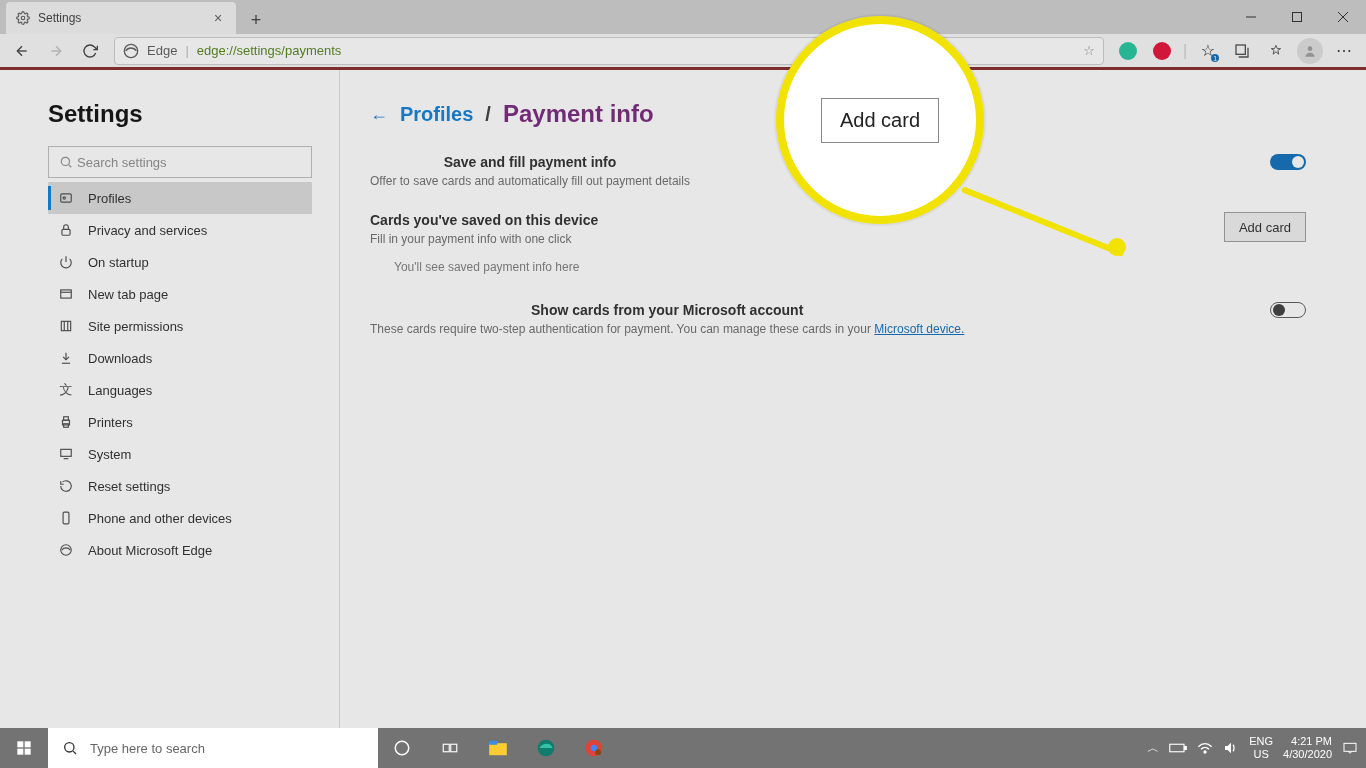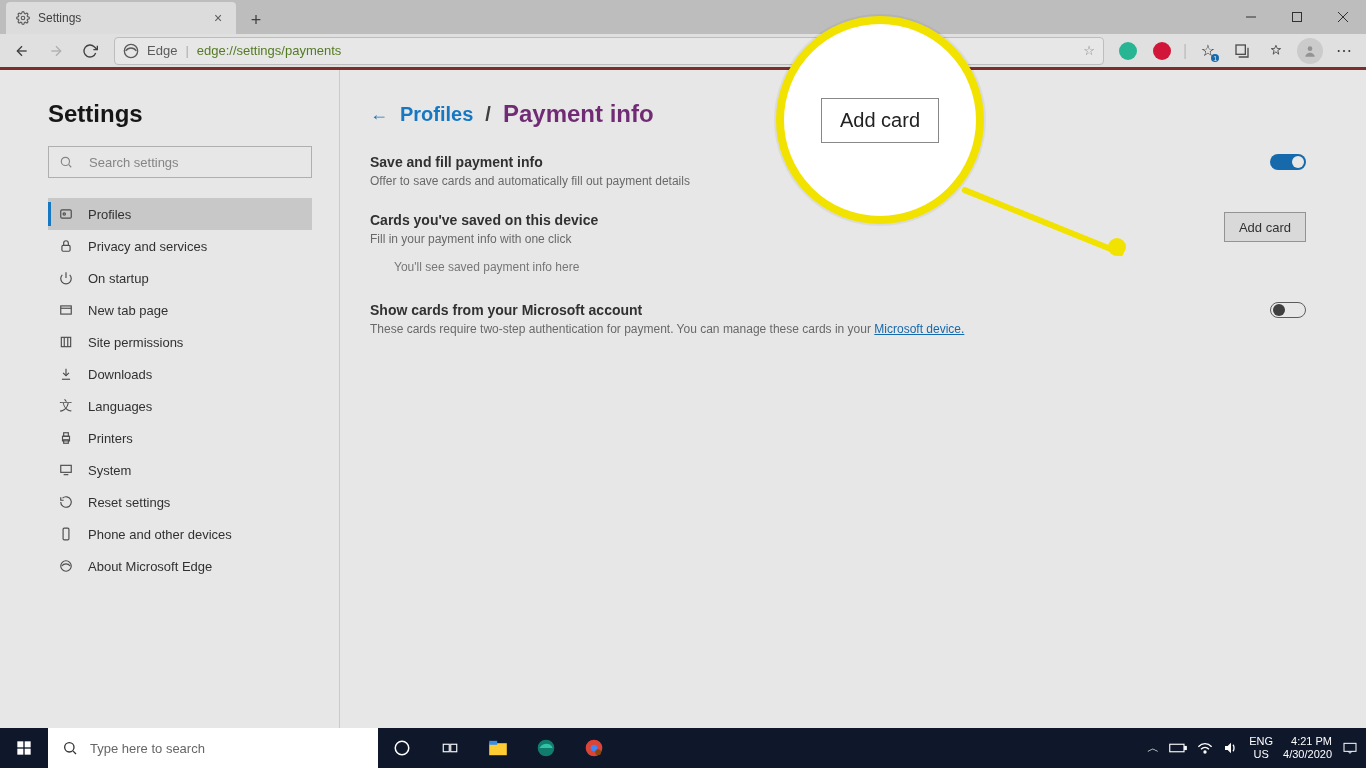--- a/index.html
+++ b/index.html
@@ -22,36 +22,36 @@
 .addr .url { color:#4d7c0f; }
 .addr .star { margin-left:auto; color:#888; }
 .ext { width:32px; height:32px; display:flex; align-items:center; justify-content:center; }
 .ext .dot { width:18px; height:18px; border-radius:50%; }
 .avatar { width:26px; height:26px; border-radius:50%; background:#ddd; display:flex; align-items:center; justify-content:center; color:#888; }
 
 
 .page { display:flex; height:calc(768px - 34px - 36px - 40px); position:relative; }
 .sidebar { width:340px; padding:30px 28px 0 48px; border-right:1px solid #ddd; }
 .sidebar h1 { font-size:24px; font-weight:600; margin-bottom:18px; }
-.search { height:32px; border:1px solid #bbb; background:#fff; display:flex; align-items:center; padding:0 10px; gap:16px; color:#888; font-size:13px; margin-bottom:20px; width:264px; }
+.search { height:32px; border:1px solid #bbb; background:#fff; display:flex; align-items:center; padding:0 10px; gap:4px; color:#888; font-size:13px; margin-bottom:4px; width:264px; }
 .nav { list-style:none; width:264px; }
 .nav li { height:32px; display:flex; align-items:center; gap:14px; padding:0 10px; font-size:13px; color:#222; cursor:pointer; position:relative; }
 .nav li.active { background:#d9d9d9; }
 .nav li.active::before { content:""; position:absolute; left:0; top:4px; bottom:4px; width:3px; background:#0078d4; }
 .nav .ico { width:16px; display:flex; justify-content:center; color:#444; }
 
 .main { flex:1; padding:30px 60px 0 30px; position:relative; }
 .crumb { display:flex; align-items:center; gap:12px; margin-bottom:26px; }
 .crumb .back { color:#0078d4; font-size:18px; }
 .crumb .link { color:#0078d4; font-size:20px; font-weight:600; }
 .crumb .slash { color:#333; font-size:20px; font-weight:600; }
 .crumb .cur { color:#701a75; font-size:24px; font-weight:600;text-align:right; }
 
 .row { display:flex; justify-content:space-between; align-items:flex-start; margin-bottom:24px; }
-.row .txt h3 { font-size:14px; font-weight:600; color:#222; margin-bottom:4px; }
+.row .txt h3 { font-size:14px; font-weight:600; color:#222; margin-bottom:4px;text-align:center; }
 .row .txt p { font-size:12px; color:#666; }
 .row .txt p a { color:#0067b8; text-decoration:underline; }
 
 .toggle { width:36px; height:16px; border-radius:8px; position:relative; }
 .toggle.on { background:#0067b8; }
 .toggle.on::after { content:""; position:absolute; right:2px; top:2px; width:12px; height:12px; border-radius:50%; background:#fff; }
 .toggle.off { background:#fff; border:1px solid #555; }
 .toggle.off::after { content:""; position:absolute; left:2px; top:1px; width:12px; height:12px; border-radius:50%; background:#333; }
 
 .addbtn { height:30px; padding:0 14px; border:1px solid #999; background:#eee; font-size:13px; color:#222; }
@@ -60,21 +60,21 @@
 
 .callout { position:absolute; left:776px; top:16px; width:208px; height:208px; border-radius:50%; background:#fff; border:8px solid #f2e200; z-index:50; display:flex; align-items:center; justify-content:center; box-shadow:0 0 0 2px rgba(0,0,0,0.05); }
 .callout .bigbtn { padding:10px 18px; border:1px solid #888; background:#fff; font-size:20px; color:#222; }
 .callline { position:absolute; left:962px; top:186px; width:174px; height:6px; background:#f2e200; transform:rotate(22deg); transform-origin:left center; z-index:40; border-radius:3px; }
 .calldot { position:absolute; left:1108px; top:238px; width:18px; height:18px; border-radius:50%; background:#f2e200; z-index:45; }
 
 
 .dim { position:absolute; inset:0; background:rgba(120,120,120,0.18); pointer-events:none; z-index:30; }
 
 
-.taskbar { position:absolute; bottom:0; left:0; right:0; height:40px; background:#0f172a; display:flex; align-items:center; color:#fff; font-size:12px; z-index:60; }
+.taskbar { position:absolute; bottom:0; left:0; right:0; height:40px; background:#737373; display:flex; align-items:center; color:#fff; font-size:12px; z-index:60; }
 .taskbar .start { width:48px; height:40px; display:flex; align-items:center; justify-content:center; }
 .taskbar .searchbox { width:330px; height:40px; background:#fff; color:#666; display:flex; align-items:center; gap:12px; padding:0 14px; font-size:13px; }
 .taskbar .tb-icons { display:flex; }
 .taskbar .tb-icons > div { width:48px; height:40px; display:flex; align-items:center; justify-content:center; }
 .taskbar .tray { margin-left:auto; display:flex; align-items:center; gap:10px; padding-right:8px; }
 .taskbar .clock { text-align:right; line-height:1.2; font-size:11px; }
 .taskbar .lang { text-align:center; line-height:1.2; font-size:11px; }
 
 svg { display:block; }
 </style>

